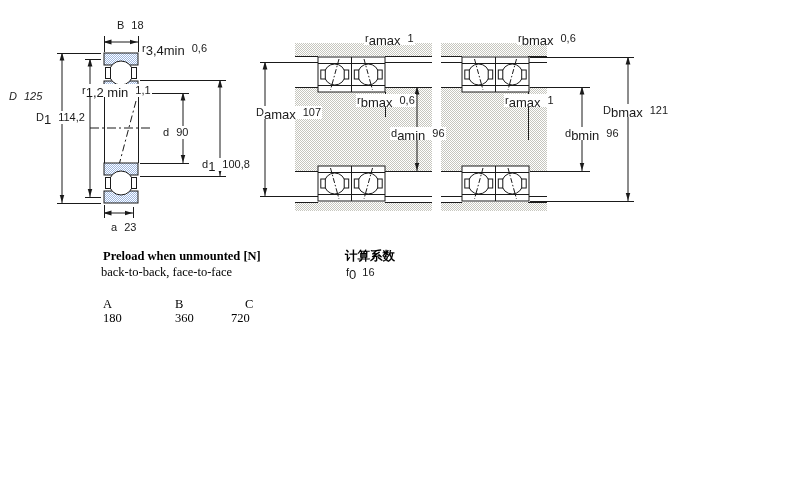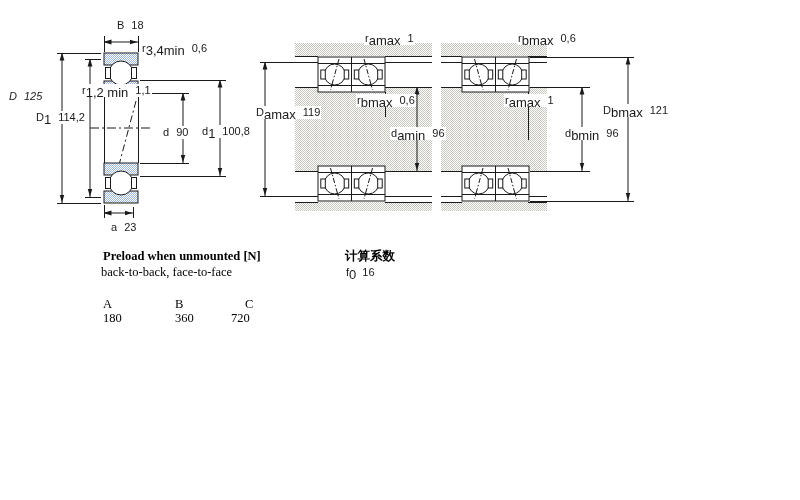--- a/index.html
+++ b/index.html
@@ -173,26 +173,26 @@
       <line x1="528" y1="92" x2="528" y2="140" stroke="#1a1a1a" stroke-width="1" shape-rendering="crispEdges"></line>
     </g>
   </svg>
 
   <div class="dim" style="left:116px;top:19px;"><span>B</span><sub></sub><span class="v">18</span></div>
   <div class="dim" style="left:141px;top:42px;text-align:center;"><span>r</span><sub>3,4min</sub><span class="v">0,6</span></div>
   <div class="dim" style="left:8px;top:90px;font-style:italic;"><span>D</span><sub></sub><span class="v">125</span></div>
   <div class="dim" style="left:35px;top:111px;"><span>D</span><sub>1</sub><span class="v">114,2</span></div>
   <div class="dim" style="left:81px;top:84px;"><span>r</span><sub>1,2 min</sub><span class="v">1,1</span></div>
   <div class="dim" style="left:162px;top:126px;"><span>d</span><sub></sub><span class="v">90</span></div>
-  <div class="dim" style="left:201px;top:125px;"><span>d</span><sub>1</sub><span class="v">100,8</span></div>
+  <div class="dim" style="left:201px;top:158px;"><span>d</span><sub>1</sub><span class="v">100,8</span></div>
   <div class="dim" style="left:110px;top:221px;"><span>a</span><sub></sub><span class="v">23</span></div>
 
   <div class="dim" style="left:364px;top:32px;"><span>r</span><sub>amax</sub><span class="v">1</span></div>
   <div class="dim" style="left:356px;top:94px;"><span>r</span><sub>bmax</sub><span class="v">0,6</span></div>
-  <div class="dim" style="left:255px;top:106px;"><span>D</span><sub>amax</sub><span class="v">119</span></div>
+  <div class="dim" style="left:255px;top:106px;"><span>D</span><sub>amax</sub><span class="v">107</span></div>
   <div class="dim" style="left:390px;top:127px;"><span>d</span><sub>amin</sub><span class="v">96</span></div>
 
   <div class="dim" style="left:517px;top:32px;"><span>r</span><sub>bmax</sub><span class="v">0,6</span></div>
   <div class="dim" style="left:504px;top:94px;"><span>r</span><sub>amax</sub><span class="v">1</span></div>
   <div class="dim" style="left:602px;top:104px;"><span>D</span><sub>bmax</sub><span class="v">121</span></div>
   <div class="dim" style="left:564px;top:127px;"><span>d</span><sub>bmin</sub><span class="v">96</span></div>
 
   <div class="txt bold" style="left:103px;top:249px;">Preload when unmounted [N]</div>
   <div class="txt" style="left:101px;top:265px;">back-to-back, face-to-face</div>
 

